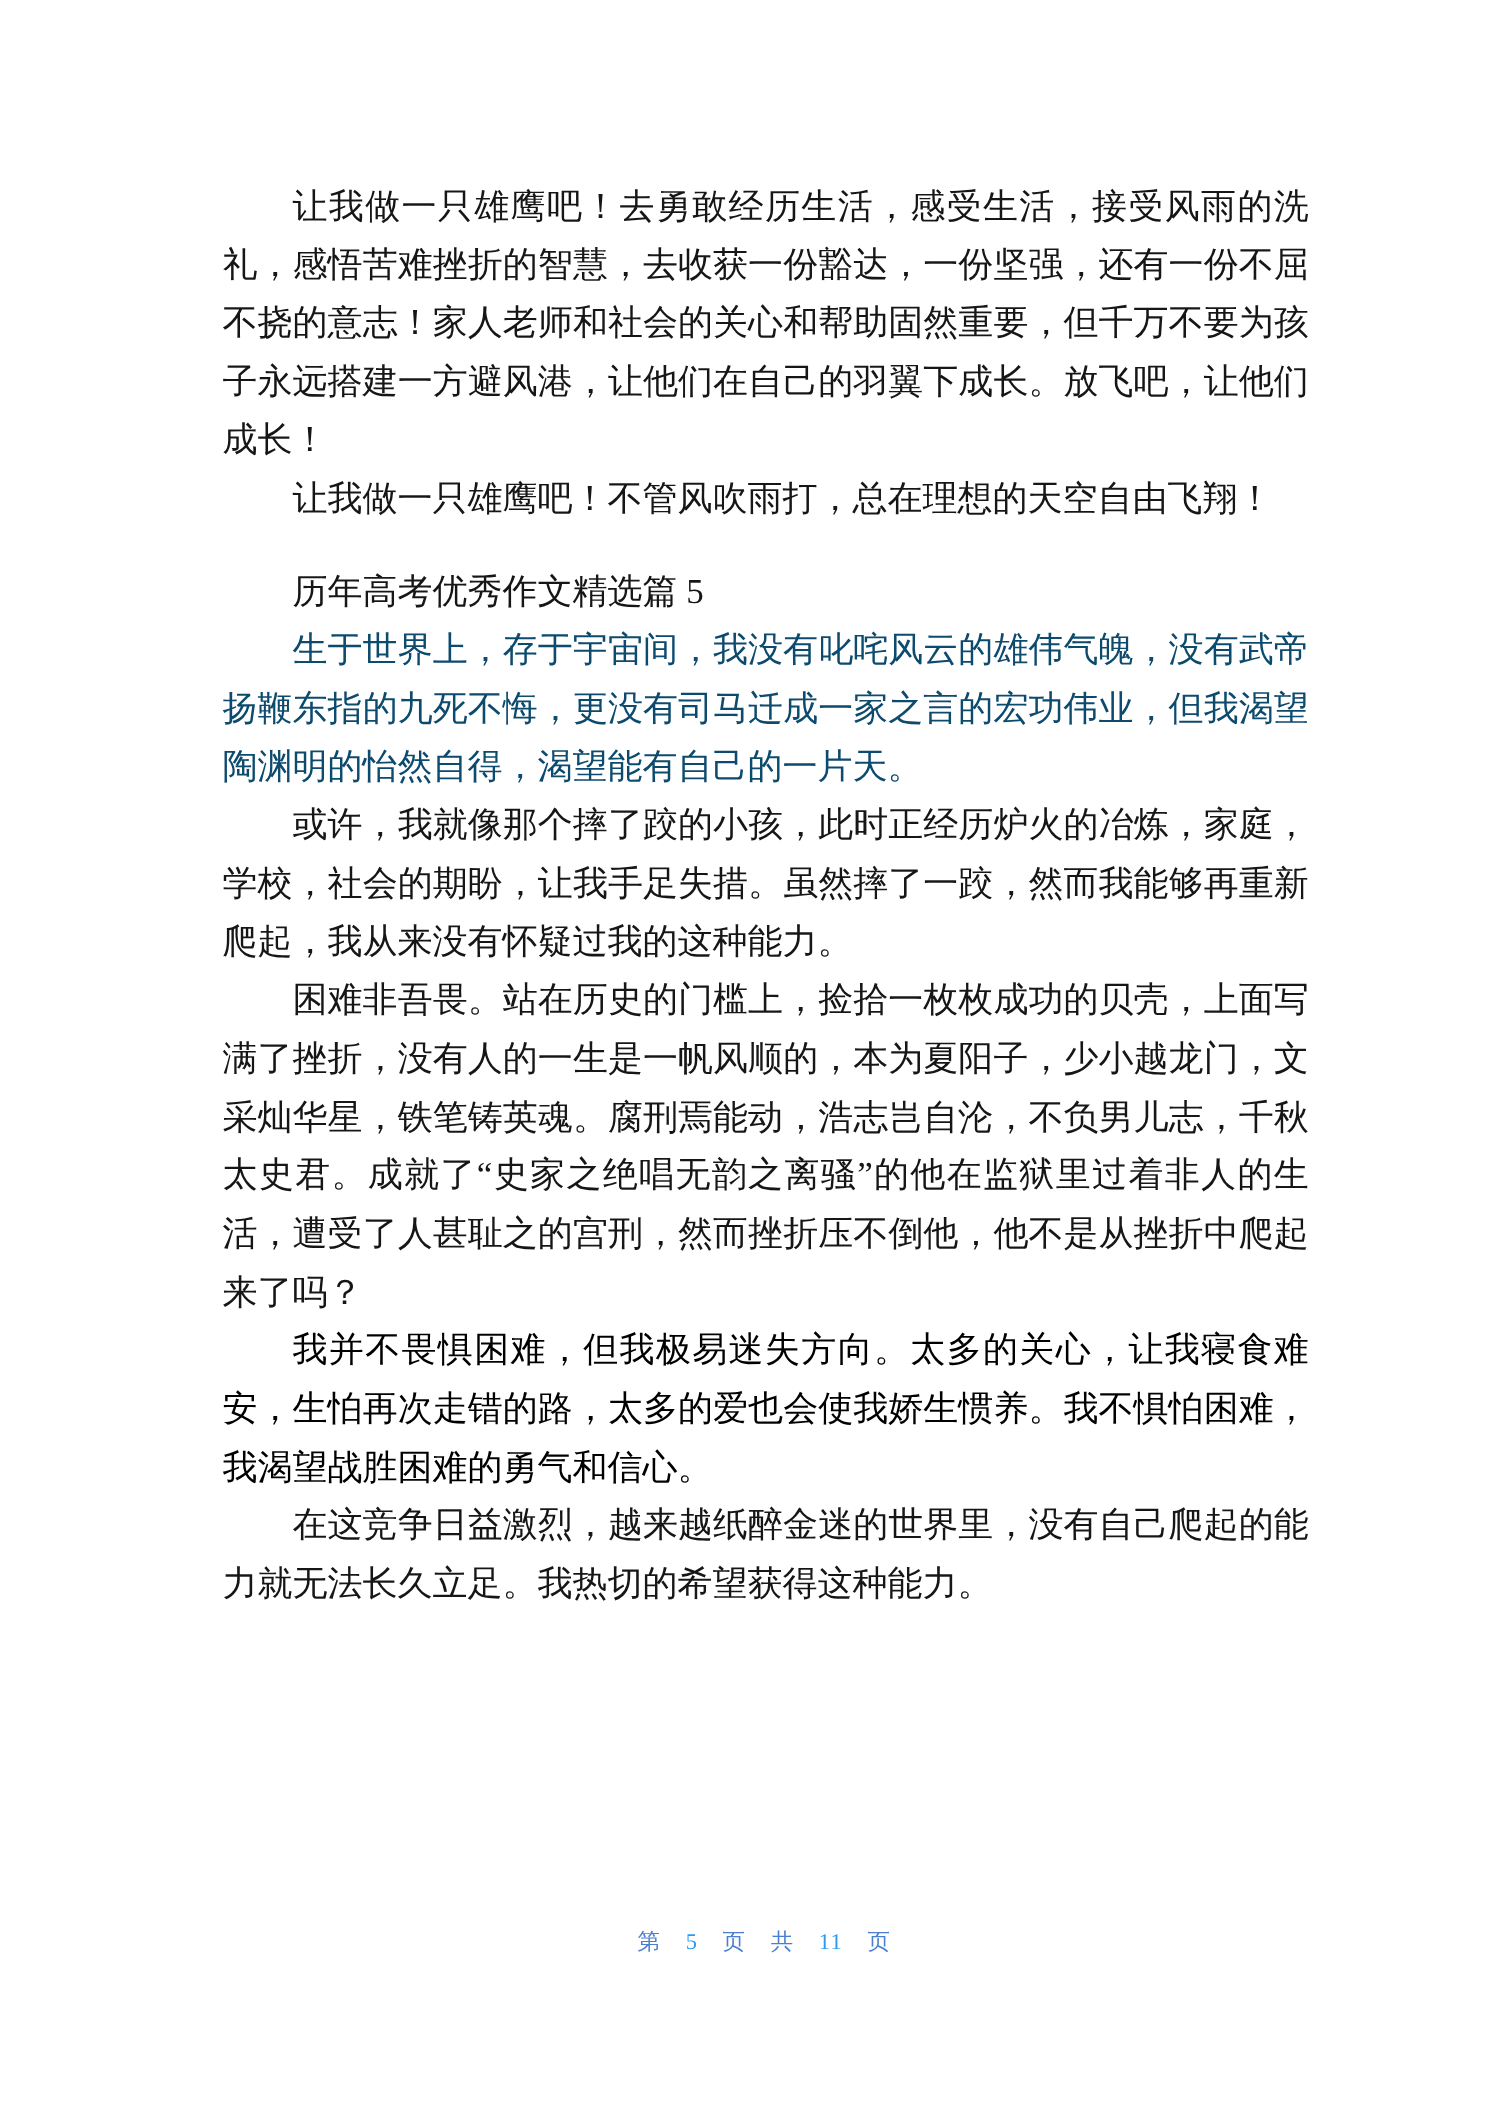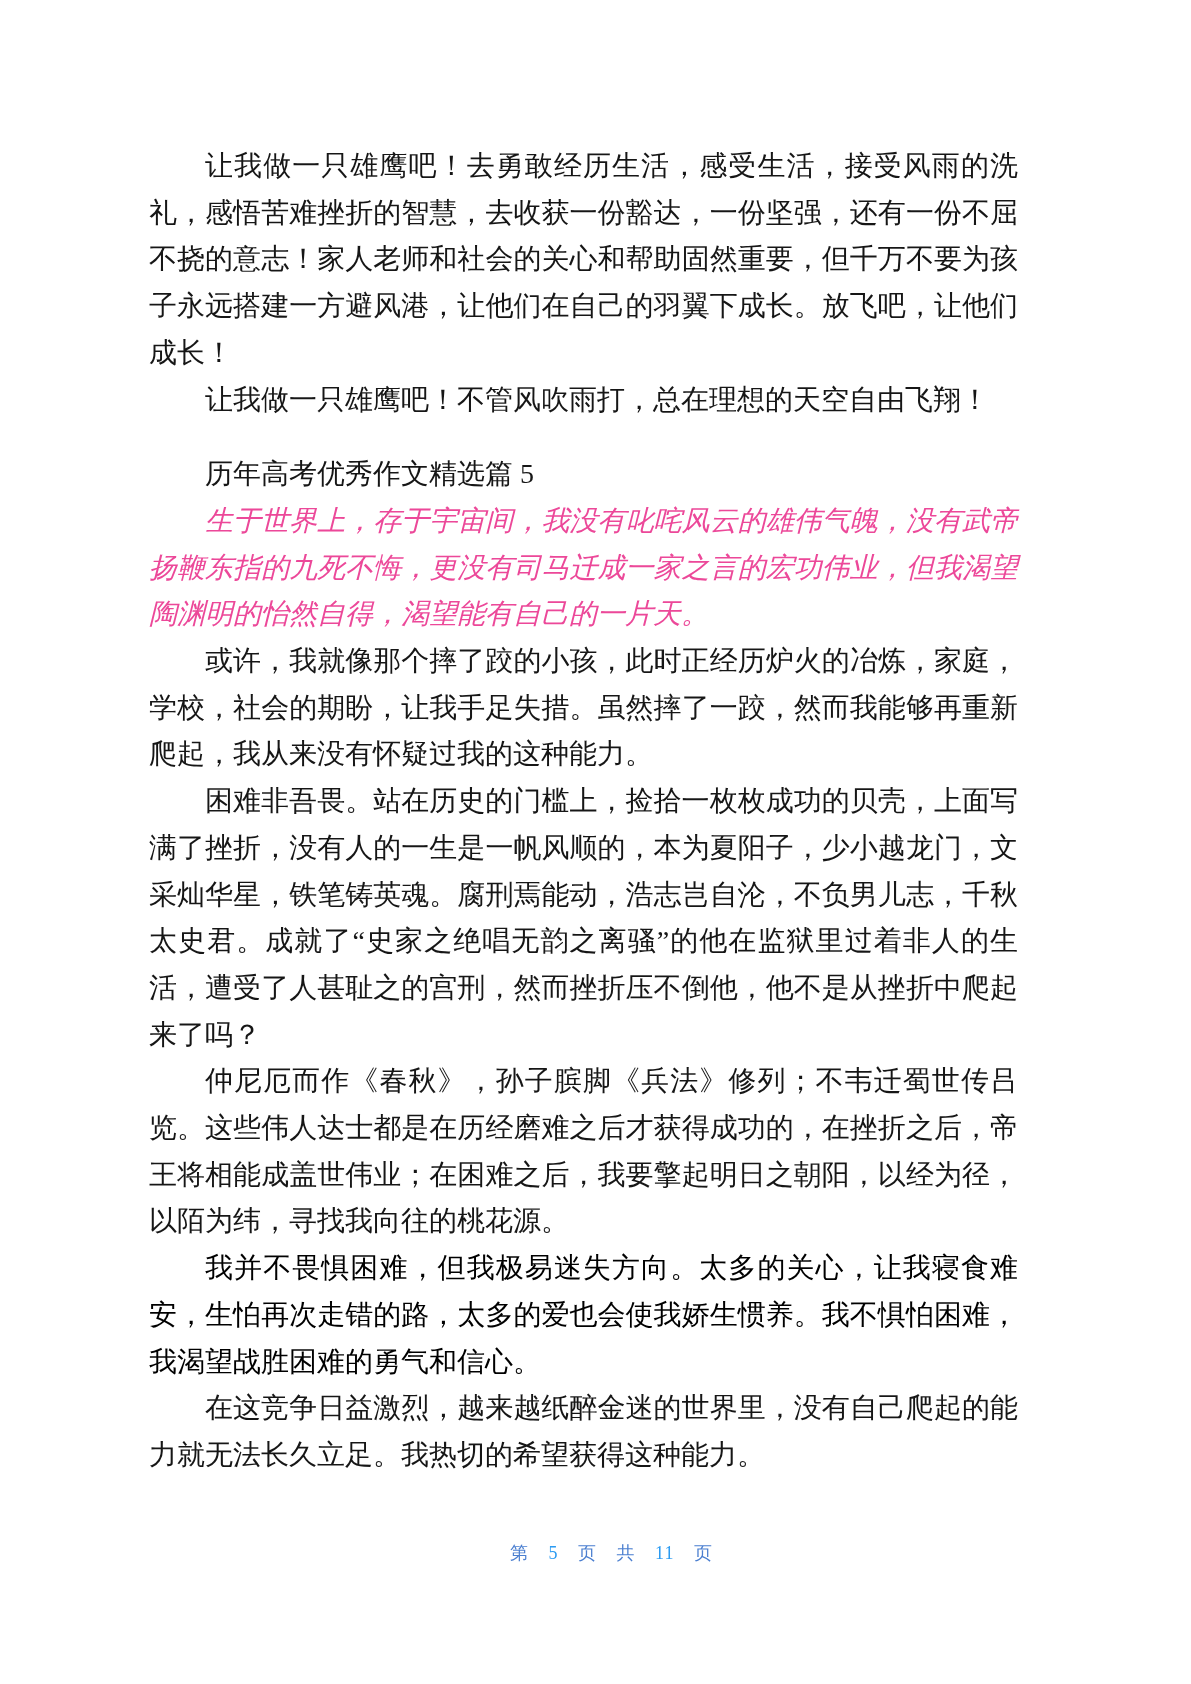--- a/index.html
+++ b/index.html
@@ -14,21 +14,21 @@
     overflow: hidden;
     font-family: "Liberation Serif", "DejaVu Serif", serif;
   }
   .page {
     position: absolute;
     inset: 0;
     background: #ffffff;
   }
   .content {
     position: absolute;
-    left: 149px;
+    left: 178px;
     top: 143px;
     width: 869px;
   }
   .para {
     margin: 0;
     font-size: 28px;
     line-height: 46.7px;
     color: #161616;
     text-align: justify;
     text-justify: inter-ideograph;
@@ -56,24 +56,23 @@
   }
 </style>
 </head>
 <body style="background: rgb(255, 255, 255);">
 
 <div class="page">
   <main class="content" id="content">
       <p class="para" style="color: rgb(22, 22, 22);">让我做一只雄鹰吧！去勇敢经历生活，感受生活，接受风雨的洗礼，感悟苦难挫折的智慧，去收获一份豁达，一份坚强，还有一份不屈不挠的意志！家人老师和社会的关心和帮助固然重要，但千万不要为孩子永远搭建一方避风港，让他们在自己的羽翼下成长。放飞吧，让他们成长！</p>
       <p class="para" style="color: rgb(22, 22, 22);">让我做一只雄鹰吧！不管风吹雨打，总在理想的天空自由飞翔！</p>
       <p class="para heading" style="color: rgb(22, 22, 22);">历年高考优秀作文精选篇 5</p>
-      <p class="para" style="color: #ec4899; font-style: italic;">生于世界上，存于宇宙间，我没有叱咤风云的雄伟气魄，没有武帝扬鞭东指的九死不悔，更没有司马迁成一家之言的宏功伟业，但我渴望陶渊明的怡然自得，渴望能有自己的一片天。</p>
+      <p class="para" style="color: #0c4a6e;">生于世界上，存于宇宙间，我没有叱咤风云的雄伟气魄，没有武帝扬鞭东指的九死不悔，更没有司马迁成一家之言的宏功伟业，但我渴望陶渊明的怡然自得，渴望能有自己的一片天。</p>
       <p class="para" style="color: rgb(22, 22, 22);">或许，我就像那个摔了跤的小孩，此时正经历炉火的冶炼，家庭，学校，社会的期盼，让我手足失措。虽然摔了一跤，然而我能够再重新爬起，我从来没有怀疑过我的这种能力。</p>
       <p class="para" style="color: rgb(22, 22, 22);">困难非吾畏。站在历史的门槛上，捡拾一枚枚成功的贝壳，上面写满了挫折，没有人的一生是一帆风顺的，本为夏阳子，少小越龙门，文采灿华星，铁笔铸英魂。腐刑焉能动，浩志岂自沦，不负男儿志，千秋太史君。成就了“史家之绝唱无韵之离骚”的他在监狱里过着非人的生活，遭受了人甚耻之的宫刑，然而挫折压不倒他，他不是从挫折中爬起来了吗？</p>
-      <p class="para" style="color: rgb(22, 22, 22);">仲尼厄而作《春秋》，孙子膑脚《兵法》修列；不韦迁蜀世传吕览。这些伟人达士都是在历经磨难之后才获得成功的，在挫折之后，帝王将相能成盖世伟业；在困难之后，我要擎起明日之朝阳，以经为径，以陌为纬，寻找我向往的桃花源。</p>
       <p class="para" style="color: #000000;">我并不畏惧困难，但我极易迷失方向。太多的关心，让我寝食难安，生怕再次走错的路，太多的爱也会使我娇生惯养。我不惧怕困难，我渴望战胜困难的勇气和信心。</p>
       <p class="para" style="color: rgb(22, 22, 22);">在这竞争日益激烈，越来越纸醉金迷的世界里，没有自己爬起的能力就无法长久立足。我热切的希望获得这种能力。</p>
     </main>
 
   <footer class="footer">
     <span class="f-label" style="color: rgb(75, 127, 208);">第</span>
     <span class="f-num" style="color: rgb(43, 155, 242);">5</span>
     <span class="f-label" style="color: rgb(75, 127, 208);">页</span>
     <span class="f-label" style="color: rgb(75, 127, 208);">共</span>
     <span class="f-num" style="color: rgb(43, 155, 242);">11</span>

